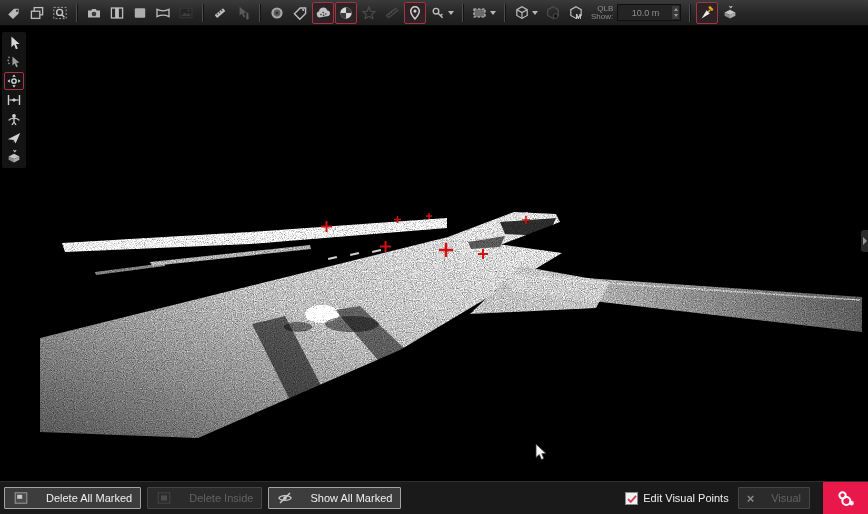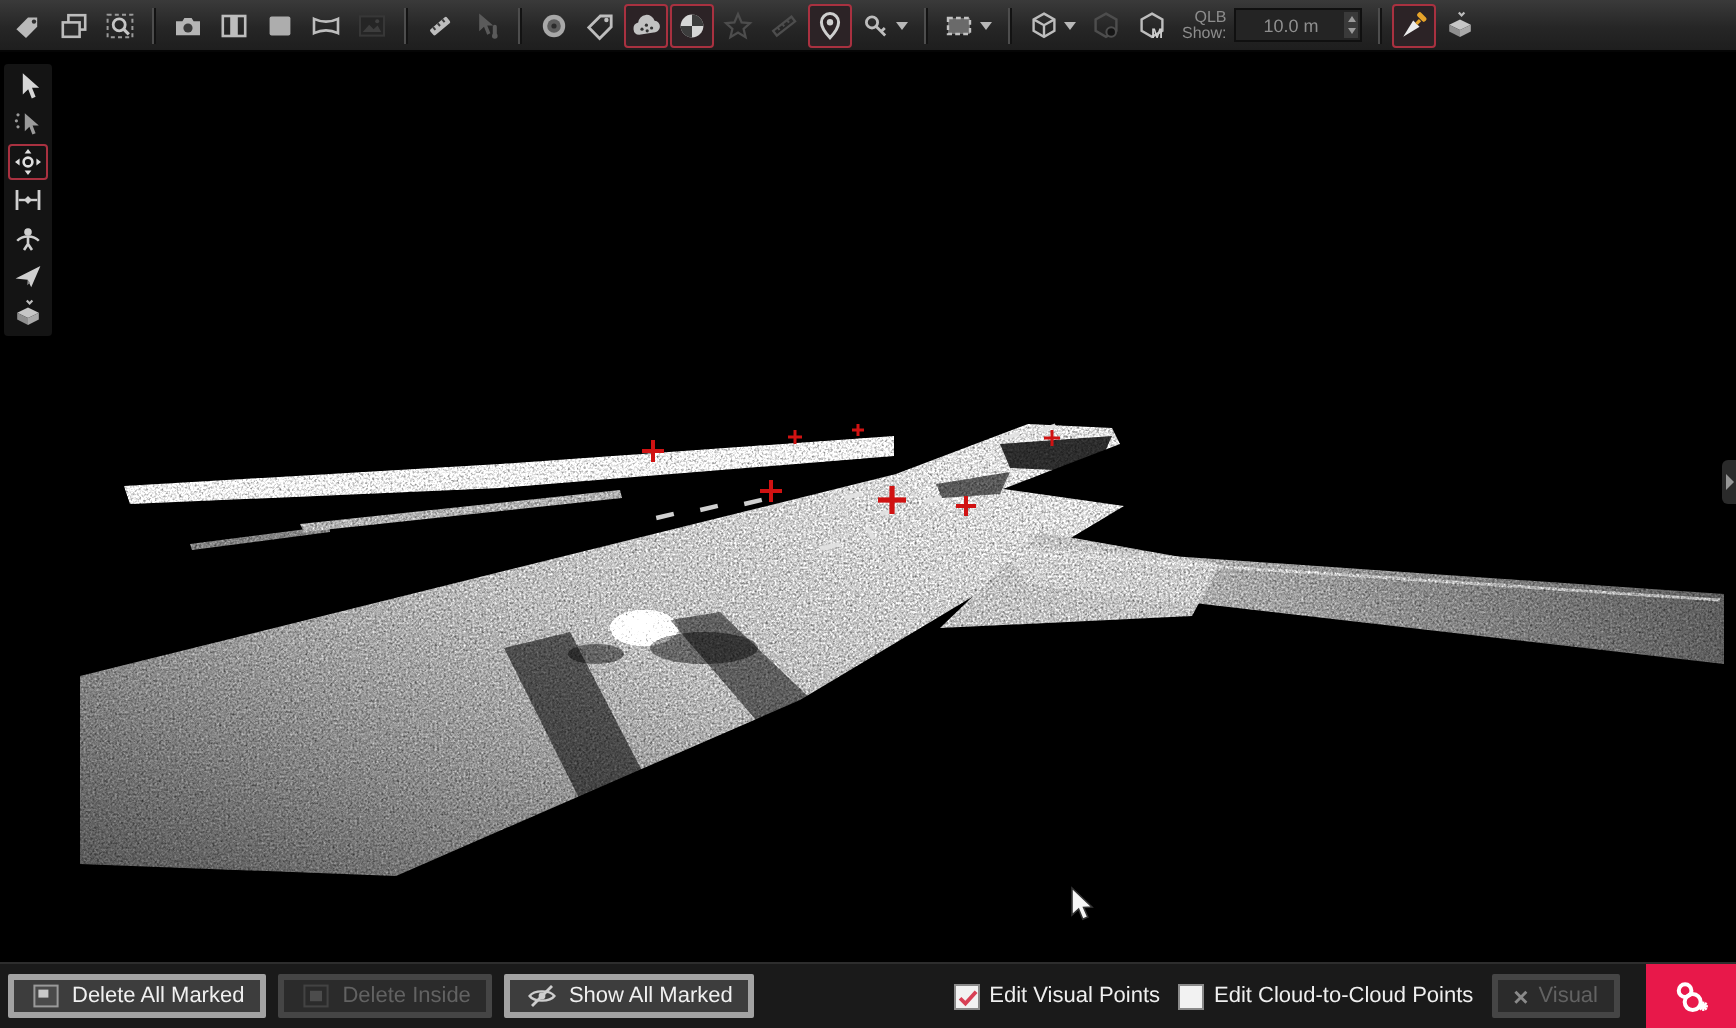--- a/index.html
+++ b/index.html
@@ -39,22 +39,22 @@
   .marker{position:absolute;pointer-events:none;}
   .panel-grip{position:absolute;right:0;top:204px;width:7px;height:22px;background:#2a2a2a;
     border-radius:3px 0 0 3px;display:flex;align-items:center;justify-content:center;}
   .grip-arrow{width:0;height:0;border-left:4px solid #969696;border-top:4px solid transparent;border-bottom:4px solid transparent;}
   .mouse-cursor{position:absolute;pointer-events:none;}
 
   
   .bottom-bar{position:absolute;left:0;bottom:0;width:868px;height:33px;box-sizing:border-box;
     background:#1a1a1a;border-top:1px solid #2d2d2d;display:flex;align-items:center;padding-left:4px;}
   .bb-left{display:flex;align-items:center;gap:6px;}
-  .btn{height:22px;display:inline-flex;align-items:center;gap:5px;padding:0 8px;background:#3d3d3d;
-    border:3px solid #a3a3a3;border-radius:1px;color:#f0f0f0;font-size:11px;box-sizing:border-box;white-space:nowrap;}
+  .btn{height:22px;display:inline-flex;align-items:center;gap:17px;padding:0 8px;background:#3d3d3d;
+    border:1px solid #a3a3a3;border-radius:1px;color:#f0f0f0;font-size:11px;box-sizing:border-box;white-space:nowrap;}
   .btn.disabled{background:#2b2b2b;border-color:#454545;color:#626262;justify-content:center;}
   .btn.disabled .ic{filter:brightness(.55);}
   .bb-right{margin-left:auto;display:flex;align-items:center;gap:9px;height:100%;}
   .cb{display:flex;align-items:center;gap:5px;color:#efefef;font-size:11px;white-space:nowrap;}
   .cb .box{width:13px;height:13px;background:#f2f2f2;border:1px solid #8a8a8a;box-sizing:border-box;
     display:flex;align-items:center;justify-content:center;}
   .cancel-btn .x-ic{color:#8a8a8a;font-size:13px;font-weight:bold;line-height:1;}
   .optimize-btn{height:33px;margin-left:4px;padding:0 13px;background:#e8184a;border:none;color:#fff;
     font-size:13px;display:flex;align-items:center;gap:8px;white-space:nowrap;}
 </style>
@@ -485,24 +485,20 @@
     <div class="bb-right">
       <div class="cb-wrap" id="checkboxes" style="display:flex;gap:9px;align-items:center;">
           <label class="cb">
             <span class="box">
               <svg width="11" height="11" viewBox="0 0 14 14">
                 <path d="M2.6 7.8 L6 11.2 L12.8 3.6" fill="none" stroke="#d84055" stroke-width="2.4"></path>
               </svg>
             </span>
             <span>Edit Visual Points</span>
           </label>
-          <label class="cb">
-            <span class="box"></span>
-            <span>Edit Cloud-to-Cloud Points</span>
-          </label>
         </div>
       <button class="btn disabled cancel-btn">
         <span class="x-ic">×</span>
         <span>Visual</span>
       </button>
       <button class="optimize-btn">
         <span class="ic">
           <svg width="19" height="19" viewBox="0 0 18 18">
               <circle cx="6.2" cy="6" r="3" fill="none" stroke="#fff" stroke-width="1.9"></circle>
               <circle cx="9.8" cy="11.4" r="3.8" fill="none" stroke="#fff" stroke-width="1.9"></circle>

